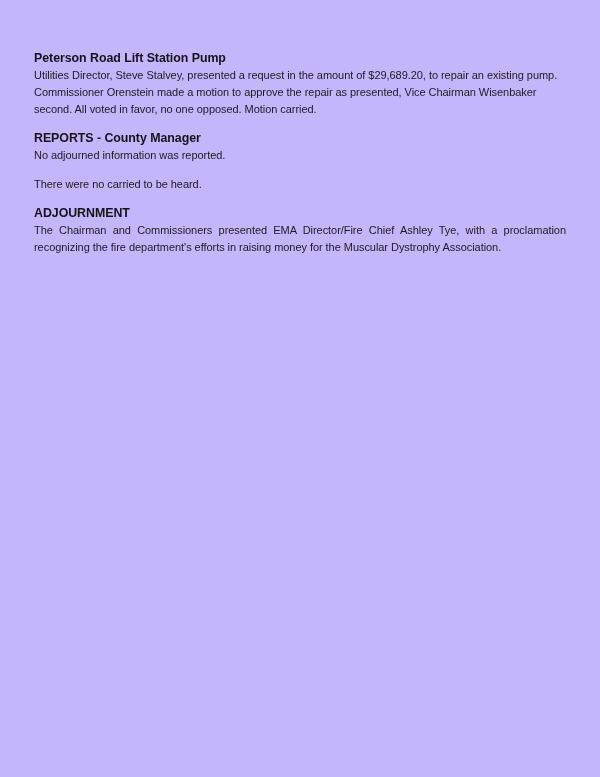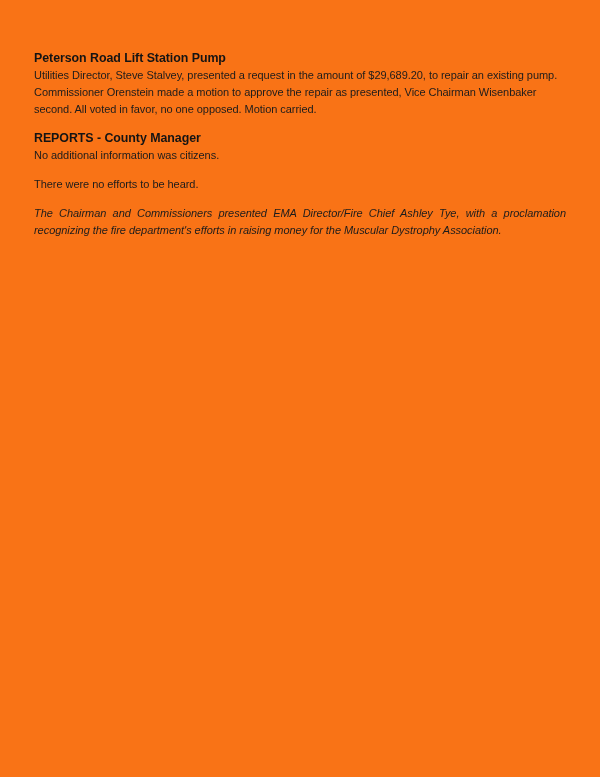--- a/index.html
+++ b/index.html
@@ -12,21 +12,21 @@
     background: #ffffff;
     font-family: "Liberation Sans", sans-serif;
     color: #1a1a1a;
     -webkit-font-smoothing: antialiased;
   }
 
   .page {
     position: relative;
     width: 600px;
     height: 777px;
-    background: #f97316;
+    background: #c4b5fd;
     box-sizing: border-box;
     padding: 50px 34px 0 34px;
   }
 
   .doc-body {
     width: 532px;
   }
 
   .section {
     margin: 0;
@@ -49,45 +49,45 @@
     font-size: 11px;
     line-height: 17px;
     margin: 0;
     color: #1c1c1c;
     letter-spacing: -0.05px;
   }
 
   p.para.justified {
     text-align: justify;
     text-justify: inter-word;
-    font-style: italic;
   }
 
   p.para + p.para {
     margin-top: 17px;
   }
 </style>
 </head>
 <body>
 
 <div class="page">
   <div class="doc-body">
 
     <section class="section">
       <h2 class="section-heading">Peterson Road Lift Station Pump</h2>
       <p class="para">Utilities Director, Steve Stalvey, presented a request in the amount of $29,689.20, to repair an existing pump.  Commissioner Orenstein made a motion to approve the repair as presented, Vice Chairman Wisenbaker second.  All voted in favor, no one opposed.  Motion carried.</p>
     </section>
 
     <section class="section">
       <h2 class="section-heading">REPORTS - County Manager</h2>
-      <p class="para">No additional information was citizens.</p>
+      <p class="para">No adjourned information was reported.</p>
     </section>
 
     <section class="section">
-      <p class="para">There were no efforts to be heard.</p>
+      <p class="para">There were no carried to be heard.</p>
     </section>
 
     <section class="section">
+      <h2 class="section-heading">ADJOURNMENT</h2>
       <p class="para justified">The Chairman and Commissioners presented EMA Director/Fire Chief Ashley Tye, with a proclamation recognizing the fire department's efforts in raising money for the Muscular Dystrophy Association.</p>
     </section>
 
   </div>
 </div>
 
 </body></html>

